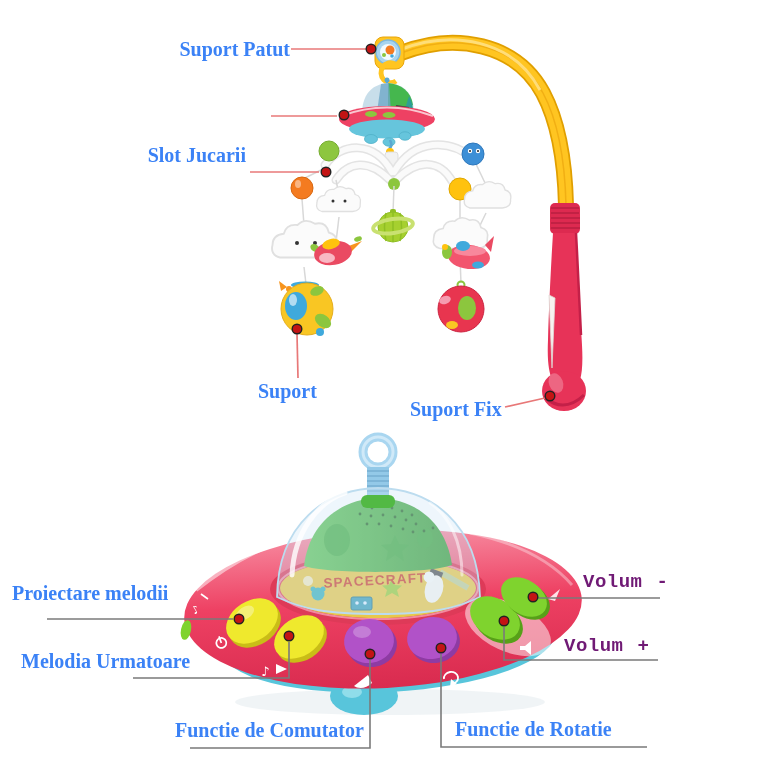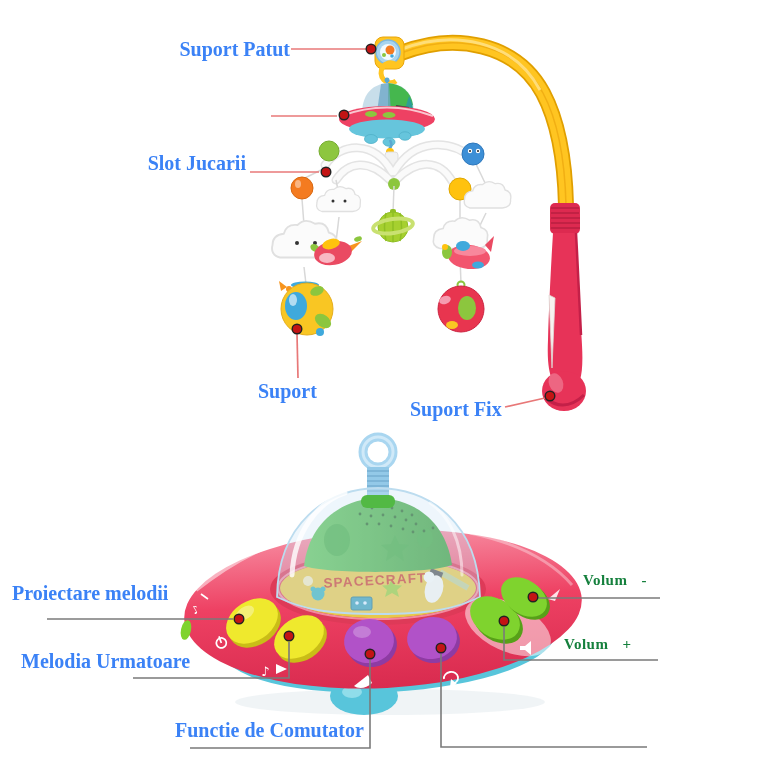--- a/index.html
+++ b/index.html
@@ -1,21 +1,21 @@
 <!DOCTYPE html>
 <html><head>
 <meta charset="utf-8">
 <style>
   html,body{margin:0;padding:0;background:#fff;}
   .stage{position:relative;width:782px;height:782px;background:#fff;overflow:hidden;
          font-family:"Liberation Serif",serif;}
   svg{position:absolute;left:0;top:0;}
   .label{position:absolute;font-family:"Liberation Serif",serif;font-weight:700;
          font-size:20px;line-height:1;color:#3b82f6;white-space:nowrap;}
-  .label.sans{font-family:Liberation Serif, serif;font-size:15px;color:#15803d;
+  .label.sans{font-family:Liberation Mono, monospace;font-size:19px;color:#701a75;
               font-weight:700;letter-spacing:.5px;}
   .label .sign{display:inline-block;margin-left:14px;}
 </style>
 </head>
 <body>
 
 <div class="stage">
 
 <svg width="782" height="782" viewBox="0 0 782 782">
   <defs>
@@ -334,22 +334,23 @@
     <circle cx="239" cy="619" r="4.8"></circle>
     <circle cx="289" cy="636" r="4.8"></circle>
     <circle cx="370" cy="654" r="4.8"></circle>
     <circle cx="441" cy="648" r="4.8"></circle>
     <circle cx="533" cy="597" r="4.8"></circle>
     <circle cx="504" cy="621" r="4.8"></circle>
   </g>
 </svg>
 
 <div class="label" style="right:492px;top:39px">Suport Patut</div>
-<div class="label" style="right:536px;top:153px">Slot Jucarii</div>
+<div class="label" style="right:536px;top:145px">Slot Jucarii</div>
 <div class="label" style="left:258px;top:381px">Suport</div>
 <div class="label" style="left:410px;top:399px">Suport Fix</div>
 <div class="label" style="left:12px;top:583px">Proiectare melodii</div>
 <div class="label" style="left:21px;top:651px">Melodia Urmatoare</div>
 <div class="label" style="left:175px;top:720px">Functie de Comutator</div>
+<div class="label" style="left:455px;top:719px">Functie de Rotatie</div>
 <div class="label sans" style="left:583px;top:573px"><span>Volum</span><span class="sign">-</span></div>
 <div class="label sans" style="left:564px;top:637px"><span>Volum</span><span class="sign">+</span></div>
 
 </div>
 
 </body></html>

